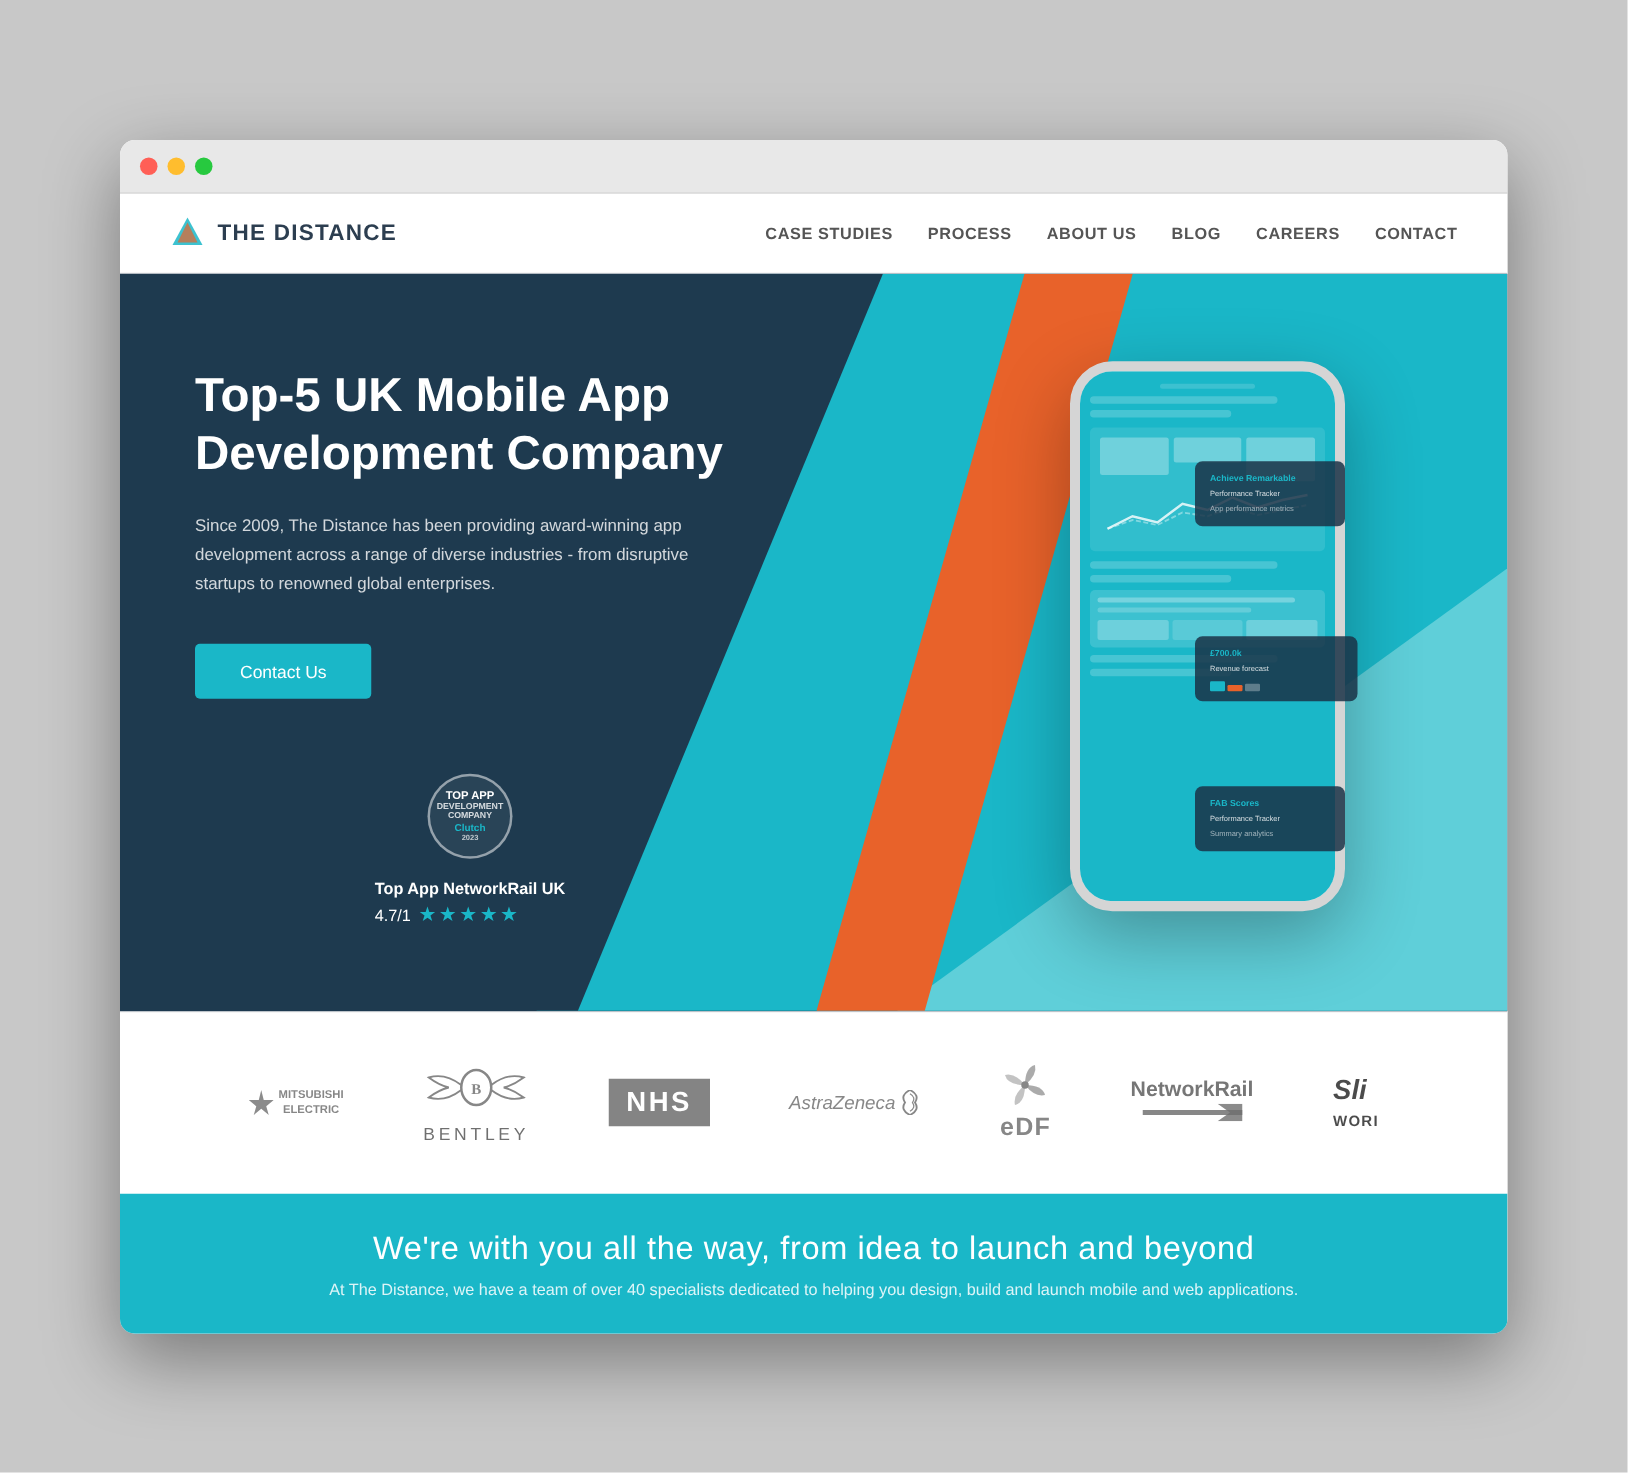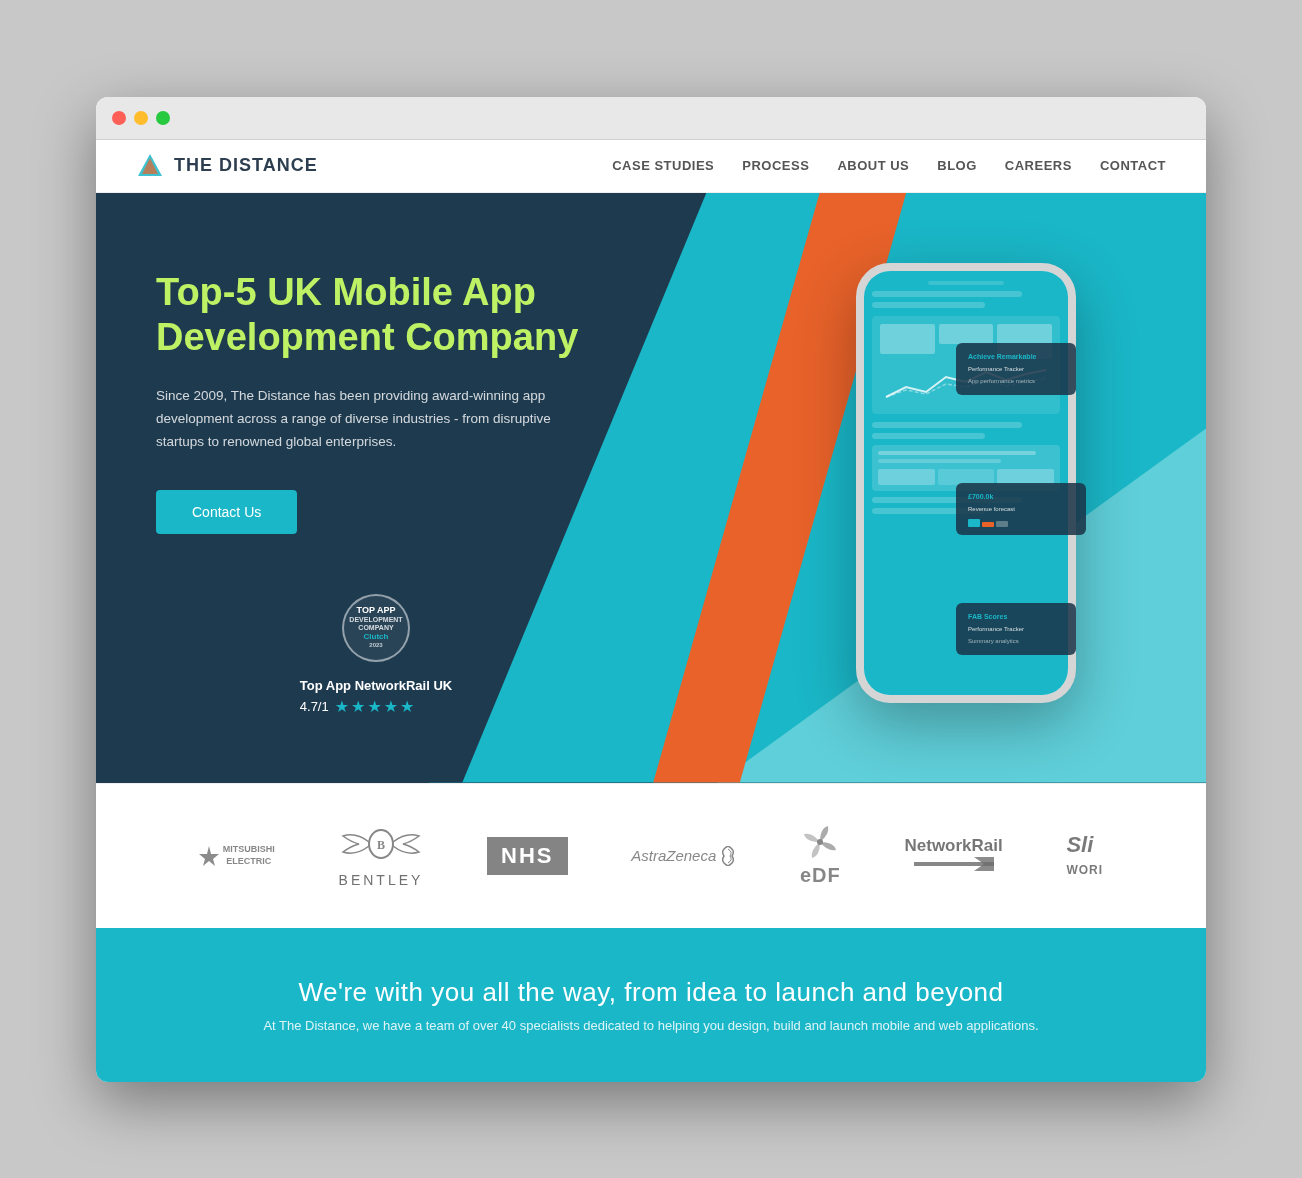--- a/index.html
+++ b/index.html
@@ -37,21 +37,21 @@
     .tl-yellow { background: #ffbd2e; }
     .tl-green { background: #27c93f; }
 
     
     .site-header {
       background: #fff;
       display: flex;
       align-items: center;
       justify-content: space-between;
       padding: 0 40px;
-      height: 53px;
+      height: 64px;
       border-bottom: 1px solid #eee;
     }
 
     .logo {
       display: flex;
       align-items: center;
       gap: 10px;
       font-weight: 700;
       font-size: 18px;
       color: #2c3e50;
@@ -146,21 +146,21 @@
       padding: 70px 0 60px 60px;
       max-width: 500px;
       display: flex;
       flex-direction: column;
       justify-content: center;
     }
 
     .hero-title {
       font-size: 38px;
       font-weight: 700;
-      color: #bef264;
+      color: #ffffff;
       line-height: 1.2;
       margin-bottom: 24px;
     }
 
     .hero-desc {
       font-size: 13.5px;
       color: rgba(255,255,255,0.8);
       line-height: 1.7;
       margin-bottom: 36px;
       max-width: 400px;
@@ -350,21 +350,21 @@
     
     .logo-mitsubishi { font-size: 9px; font-weight: 700; color: #555; text-align: center; line-height: 1.3; }
 
     
     .bentley-wrapper { text-align: center; }
     .bentley-name { font-size: 14px; font-weight: 400; letter-spacing: 3px; color: #333; margin-top: 4px; }
 
     
     .tagline-section {
       background: #1ab7c8;
-      padding: 49px 60px;
+      padding: 28px 60px;
       text-align: center;
     }
 
     .tagline-text {
       font-size: 26px;
       font-weight: 300;
       color: #fff;
       letter-spacing: 0.5px;
     }
 
@@ -402,21 +402,21 @@
     .networkrail-text {
       font-size: 17px;
       font-weight: 700;
       color: #b91c1c;
       line-height: 1.2;
     }
 
     .sli-text {
       font-size: 18px;
       font-weight: 700;
-      color: #6d28d9;
+      color: #000000;
       font-style: italic;
     }
   </style>
 </head>
 <body>
 
 <div class="browser-window">
   <div class="browser-chrome">
     <div class="traffic-light tl-red"></div>
     <div class="traffic-light tl-yellow"></div>

